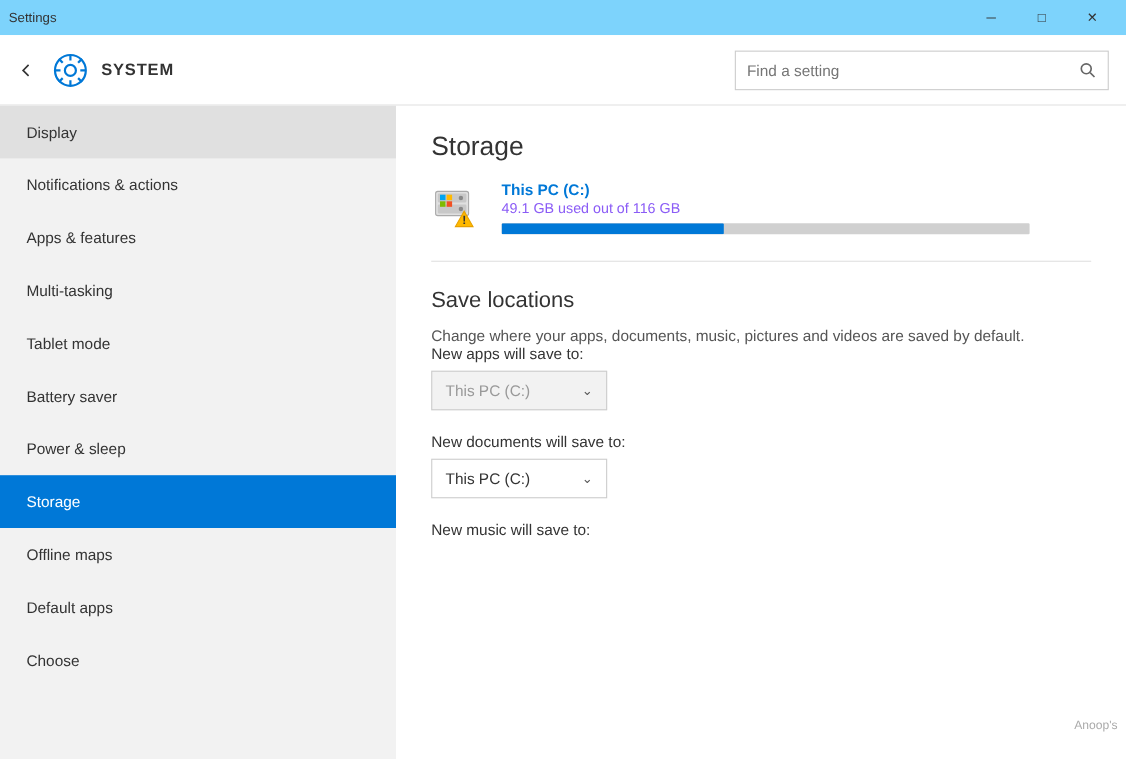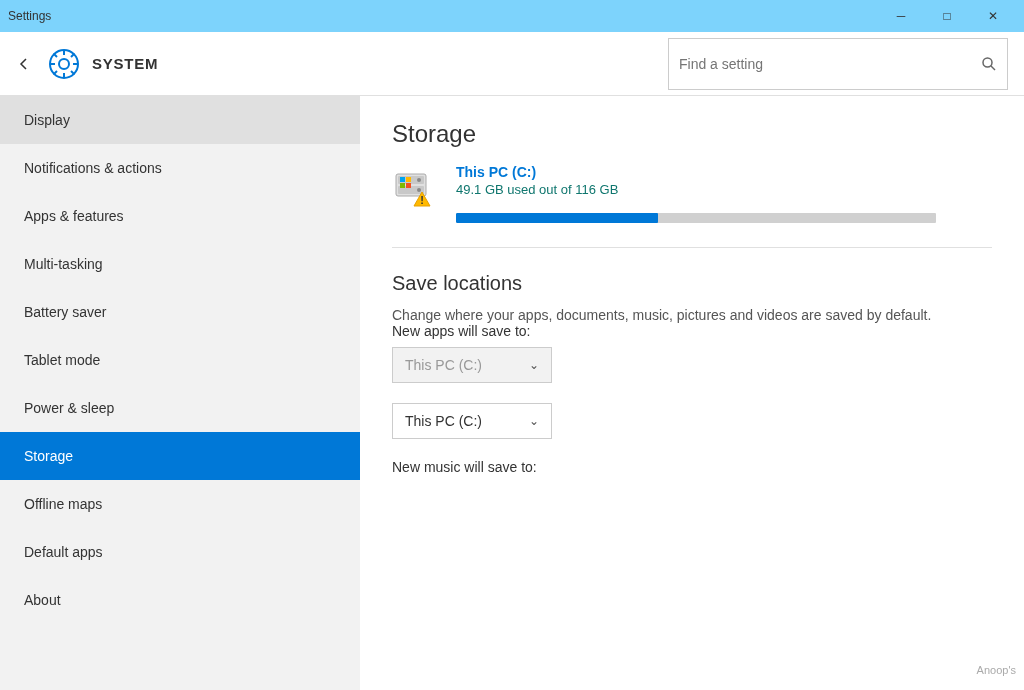--- a/index.html
+++ b/index.html
@@ -93,21 +93,21 @@
       letter-spacing: 0.05em;
       text-transform: uppercase;
       flex: 1;
     }
     .search-box {
       display: flex;
       align-items: center;
       border: 1px solid #ccc;
       background: white;
       width: 340px;
-      height: 52px;
+      height: 36px;
     }
     .search-input {
       border: none;
       outline: none;
       flex: 1;
       padding: 0 10px;
       font-size: 14px;
       color: #666;
       background: transparent;
     }
@@ -189,22 +189,22 @@
     }
     .drive-name {
       font-size: 14px;
       font-weight: 600;
       color: #0078d7;
       cursor: pointer;
       margin-bottom: 2px;
     }
     .drive-space {
       font-size: 13px;
-      color: #0f766e;
-      margin-bottom: 16px;
+      color: #8b5cf6;
+      margin-bottom: 6px;
     }
     .progress-bar {
       width: 480px;
       height: 10px;
       background: #d0d0d0;
       border-radius: 1px;
       overflow: hidden;
     }
     .progress-fill {
       height: 100%;
@@ -256,21 +256,21 @@
       color: #333;
     }
     .dropdown-arrow {
       font-size: 12px;
       color: #555;
     }
 
     
     .watermark {
       position: fixed;
-      bottom: 14px;
+      bottom: 24px;
       right: 8px;
       font-size: 11px;
       color: #aaa;
     }
   </style>
 </head>
 <body>
 
 <div class="titlebar">
   <div class="titlebar-left">
@@ -326,39 +326,39 @@
       <div class="sidebar-item">
         <span>Notifications &amp; actions</span>
       </div>
       <div class="sidebar-item">
         <span>Apps &amp; features</span>
       </div>
       <div class="sidebar-item">
         <span>Multi-tasking</span>
       </div>
       <div class="sidebar-item">
+        <span>Tablet mode</span>
+      </div>
+      <div class="sidebar-item">
         <span>Battery saver</span>
-      </div>
-      <div class="sidebar-item">
-        <span>Tablet mode</span>
       </div>
       <div class="sidebar-item">
         <span>Power &amp; sleep</span>
       </div>
       <div class="sidebar-item active">
         <span>Storage</span>
       </div>
       <div class="sidebar-item">
         <span>Offline maps</span>
       </div>
       <div class="sidebar-item">
         <span>Default apps</span>
       </div>
       <div class="sidebar-item">
-        <span>About</span>
+        <span>Choose</span>
       </div>
     </div>
 
     <div class="main-content">
       <h1 class="section-title">Storage</h1>
 
       <div class="drive-row">
         <div class="drive-icon">
           
           <svg width="44" height="44" viewBox="0 0 44 44">
@@ -394,20 +394,21 @@
 
       <div class="save-location-row">
         <div class="save-location-label">New apps will save to:</div>
         <button class="dropdown-btn">
           <span>This PC (C:)</span>
           <span class="dropdown-arrow">⌄</span>
         </button>
       </div>
 
       <div class="save-location-row">
+        <div class="save-location-label">New documents will save to:</div>
         <button class="dropdown-btn active">
           <span>This PC (C:)</span>
           <span class="dropdown-arrow">⌄</span>
         </button>
       </div>
 
       <div class="save-location-row">
         <div class="save-location-label">New music will save to:</div>
       </div>
     </div>

